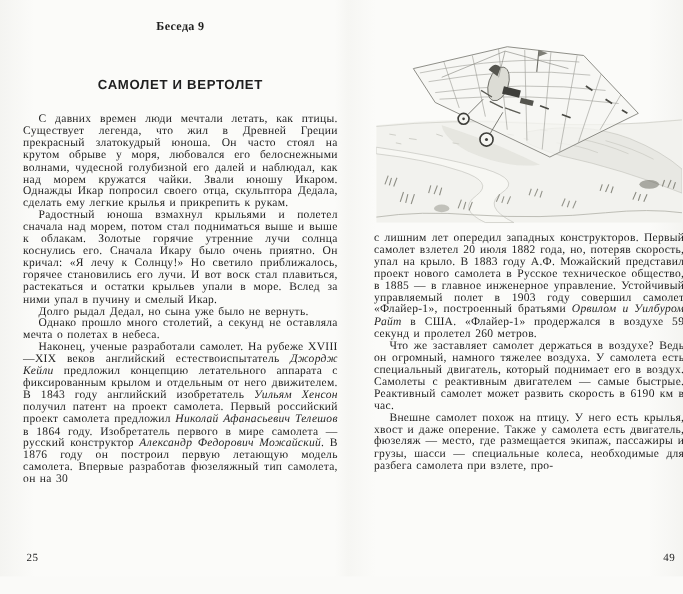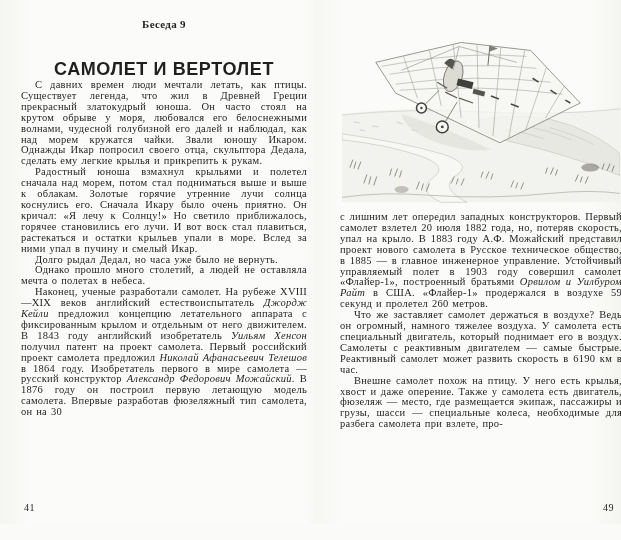--- a/index.html
+++ b/index.html
@@ -15,25 +15,25 @@
   }
   .page { position:absolute; top:10px; }
   .page.left  { left:21px;  width:286px; }
   .page.right { left:330px; width:282px;margin-left:10px; }
 
   .chapter {
     margin-top:8px; text-align:center;
     font-weight:bold; font-size:11px; letter-spacing:.3px;
   }
   .title {
-    margin-top:29px; text-align:center;
+    margin-top:40px; text-align:center;
     font-family:"Liberation Sans", sans-serif;
-    font-weight:bold; font-size:18px; letter-spacing:.6px;
+    font-weight:bold; font-size:12px; letter-spacing:.6px;
   }
-  .text { }
+  .text { margin-top:20px; }
   .page.right .text { margin-top:9px; }
   .para {
     font-size:10.5px; line-height:10.9px;
     text-align:justify; text-indent:14px;
     letter-spacing:.25px; word-spacing:1px;
   }
   .para.noindent { text-indent:0; }
   .it { font-style:italic; }
 
   .pagenum {
@@ -52,25 +52,25 @@
 <body>
 
 <div class="spread">
 
   <section class="page left">
     <div class="chapter">Беседа 9</div>
     <h1 class="title">САМОЛЕТ И ВЕРТОЛЕТ</h1>
     <div class="text">
         <p class="para"><span>С давних времен люди мечтали летать, как птицы. Существует легенда, что жил в Древней Греции прекрасный златокудрый юноша. Он часто стоял на крутом обрыве у моря, любовался его белоснежными волнами, чудесной голубизной его далей и наблюдал, как над морем кружатся чайки. Звали юношу Икаром. Однажды Икар попросил своего отца, скульптора Дедала, сделать ему легкие крылья и прикрепить к рукам.</span></p>
         <p class="para"><span>Радостный юноша взмахнул крыльями и полетел сначала над морем, потом стал подниматься выше и выше к облакам. Золотые горячие утренние лучи солнца коснулись его. Сначала Икару было очень приятно. Он кричал: «Я лечу к Солнцу!» Но светило приближалось, горячее становились его лучи. И вот воск стал плавиться, растекаться и остатки крыльев упали в море. Вслед за ними упал в пучину и смелый Икар.</span></p>
-        <p class="para"><span>Долго рыдал Дедал, но часа уже было не вернуть.</span></p>
-        <p class="para"><span>Однако прошло много столетий, а людей не оставляла мечта о полетах в небеса.</span></p>
+        <p class="para"><span>Долго рыдал Дедал, но сына уже было не вернуть.</span></p>
+        <p class="para"><span>Однако прошло много столетий, а секунд не оставляла мечта о полетах в небеса.</span></p>
         <p class="para"><span>Наконец, ученые разработали самолет. На рубеже XVIII—XIX веков английский естествоиспытатель </span><span class="it">Джордж Кейли</span><span> предложил концепцию летательного аппарата с фиксированным крылом и отдельным от него движителем. В 1843 году английский изобретатель </span><span class="it">Уильям Хенсон</span><span> получил патент на проект самолета. Первый российский проект самолета предложил </span><span class="it">Николай Афанасьевич Телешов</span><span> в 1864 году. Изобретатель первого в мире самолета — русский конструктор </span><span class="it">Александр Федорович Можайский</span><span>. В 1876 году он построил первую летающую модель самолета. Впервые разработав фюзеляжный тип самолета, он на 30</span></p>
       </div>
-    <div class="pagenum">41</div>
+    <div class="pagenum">25</div>
   </section>
 
   <section class="page right">
     <figure class="illustration">
       <svg viewBox="0 0 280 185" xmlns="http://www.w3.org/2000/svg">
 
         <g>
           <path d="M0,96 Q70,88 140,93 T280,90 L280,185 L0,185 Z" fill="#f2f2ee"></path>
           <path d="M0,97 Q70,90 140,94 T280,91" fill="none" stroke="#c9c9c2" stroke-width="0.6"></path>
 

